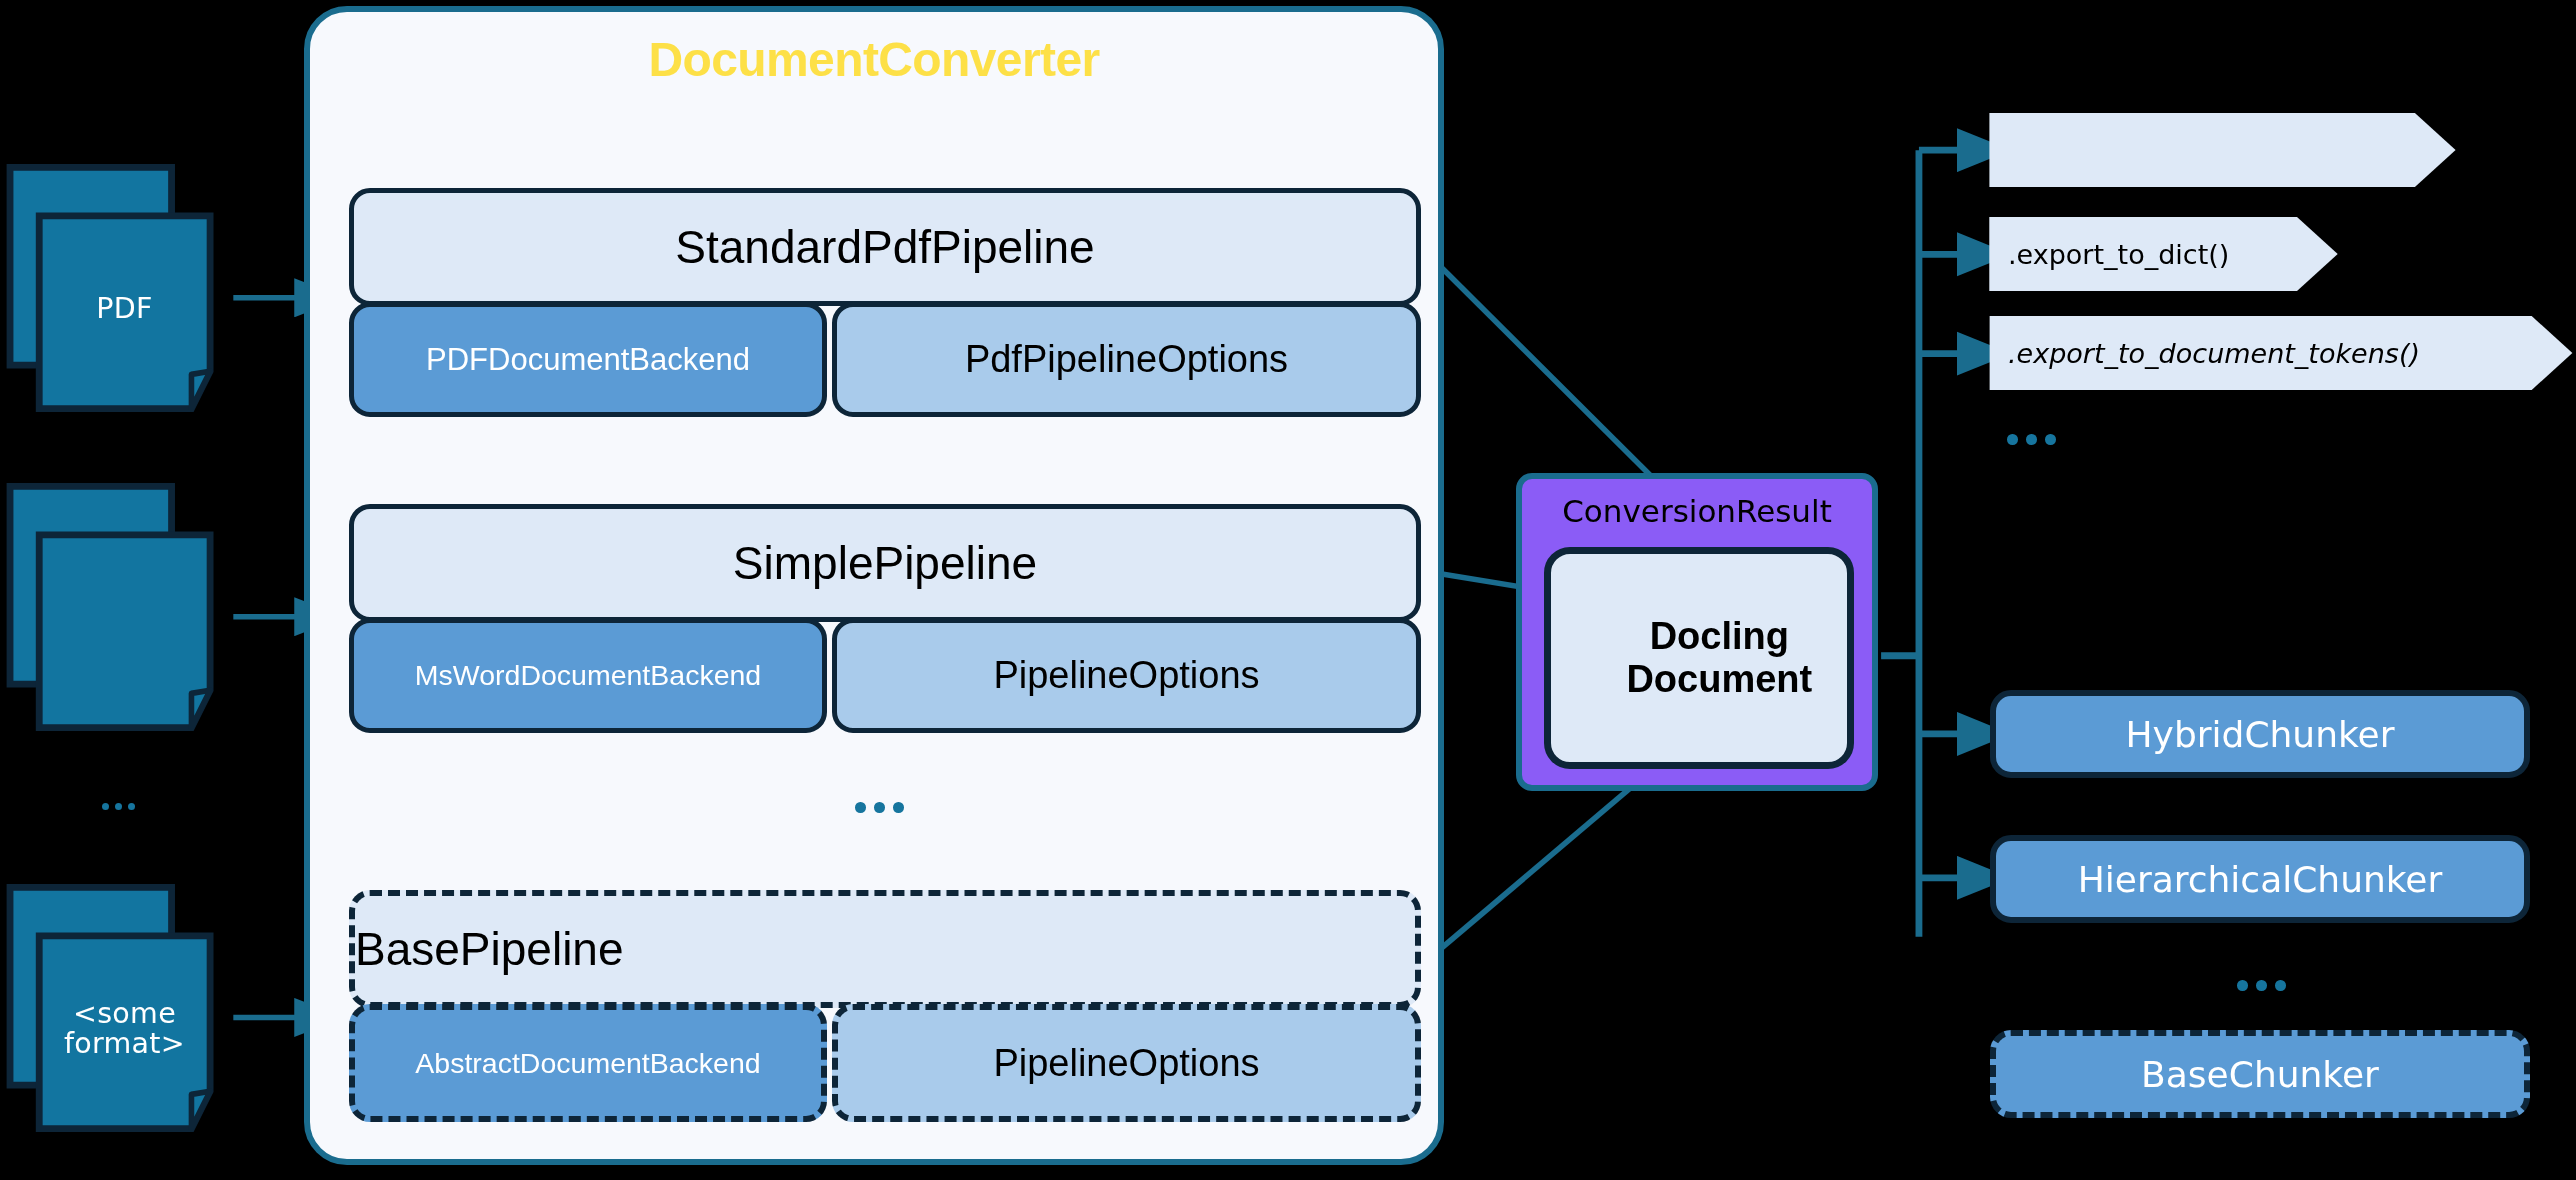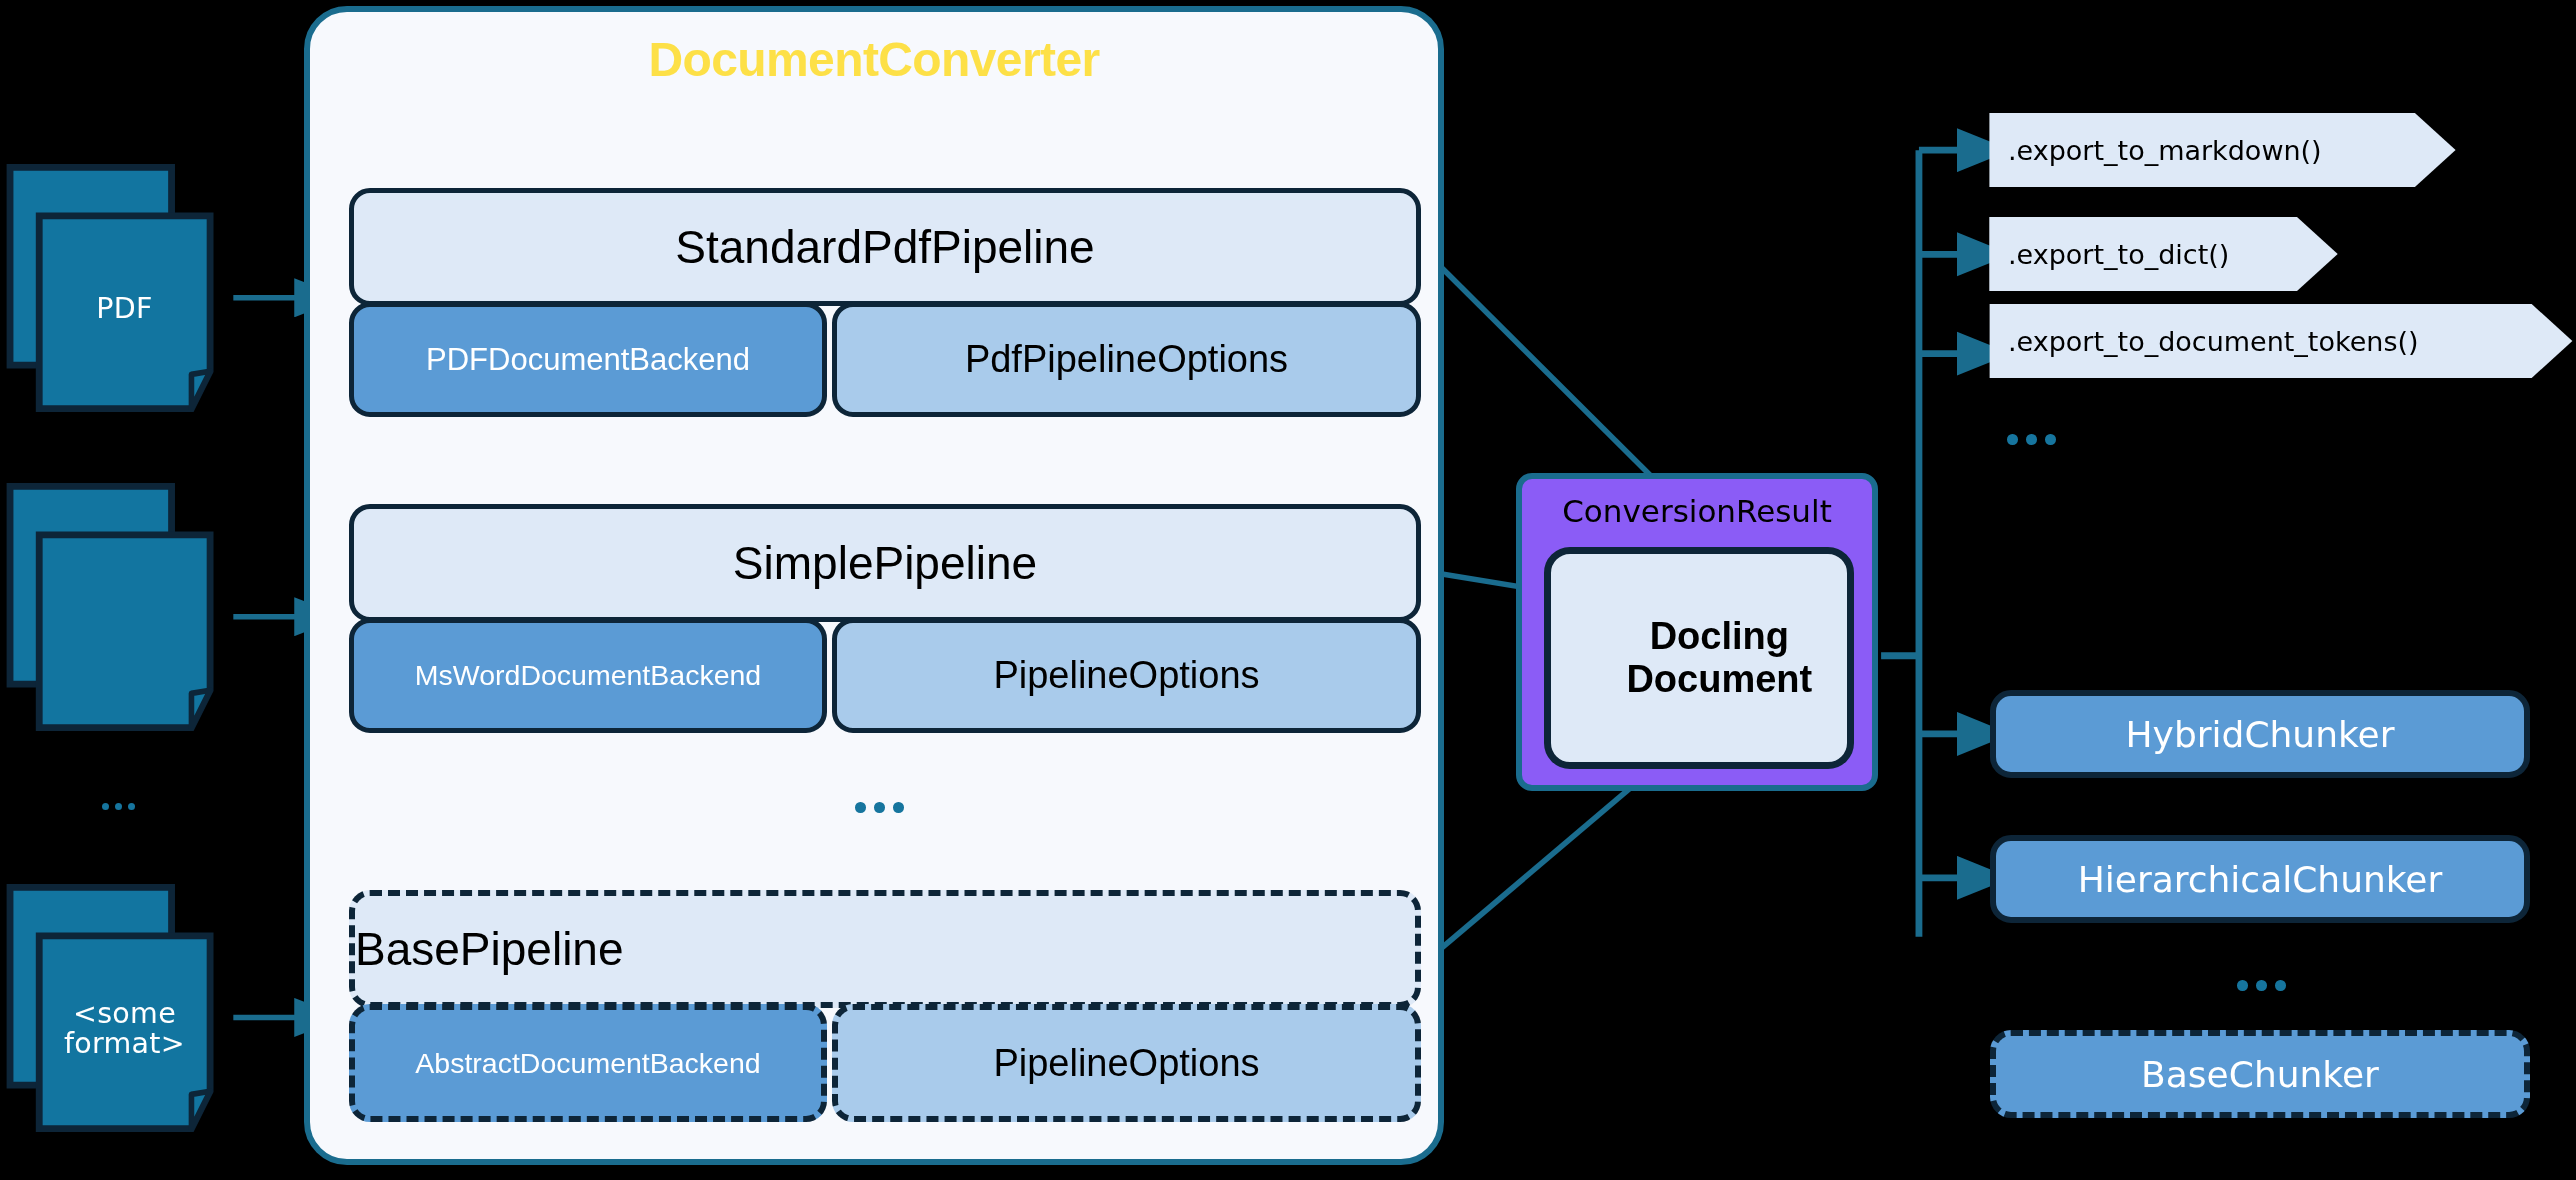--- a/index.html
+++ b/index.html
@@ -176,33 +176,31 @@
                 text-align:center;line-height:1.12;padding-left:40px;">
       <span style="font-size:38px;font-weight:bold;color:#000;">Docling</span>
       <span style="font-size:38px;font-weight:bold;color:#000;">Document</span>
     </div>
   </div>
 
   <div class="abs" style="left:1988px;top:113px;width:469px;height:74px;z-index:18;">
     <svg viewBox="0 0 756 120" width="469" height="74" style="position:absolute;left:0;top:0;">
       <path d="M0,0 L690,0 L756,60 L690,120 L0,120 Z" fill="#dee9f7"></path>
     </svg>
-    <div class="abs" style="left:20px;top:0;height:74px;display:flex;align-items:center;
-                font-size:27px;color:#000;font-family:'DejaVu Sans',sans-serif;">.export_to_markdown()</div>
   </div>
 
   <div class="abs" style="left:1988px;top:217px;width:351px;height:74px;z-index:18;">
     <svg viewBox="0 0 565 120" width="351" height="74" style="position:absolute;left:0;top:0;">
       <path d="M0,0 L499,0 L565,60 L499,120 L0,120 Z" fill="#dee9f7"></path>
     </svg>
     <div class="abs" style="left:20px;top:0;height:74px;display:flex;align-items:center;
                 font-size:27px;color:#000;font-family:'DejaVu Sans',sans-serif;">.export_to_dict()</div>
   </div>
 
-  <div class="abs" style="left:1988px;top:304px;width:586px;height:74px;z-index:18;">
+  <div class="abs" style="left:1988px;top:316px;width:586px;height:74px;z-index:18;font-style:italic;">
     <svg viewBox="0 0 945 120" width="586" height="74" style="position:absolute;left:0;top:0;">
       <path d="M0,0 L879,0 L945,60 L879,120 L0,120 Z" fill="#dee9f7"></path>
     </svg>
     <div class="abs" style="left:20px;top:0;height:74px;display:flex;align-items:center;
                 font-size:27px;color:#000;font-family:'DejaVu Sans',sans-serif;">.export_to_document_tokens()</div>
   </div>
 
   <div class="dots" style="left:2007px;top:434px;gap:8.7px;">
     <i style="width:10.5px;height:10.5px;"></i>
     <i style="width:10.5px;height:10.5px;"></i>

